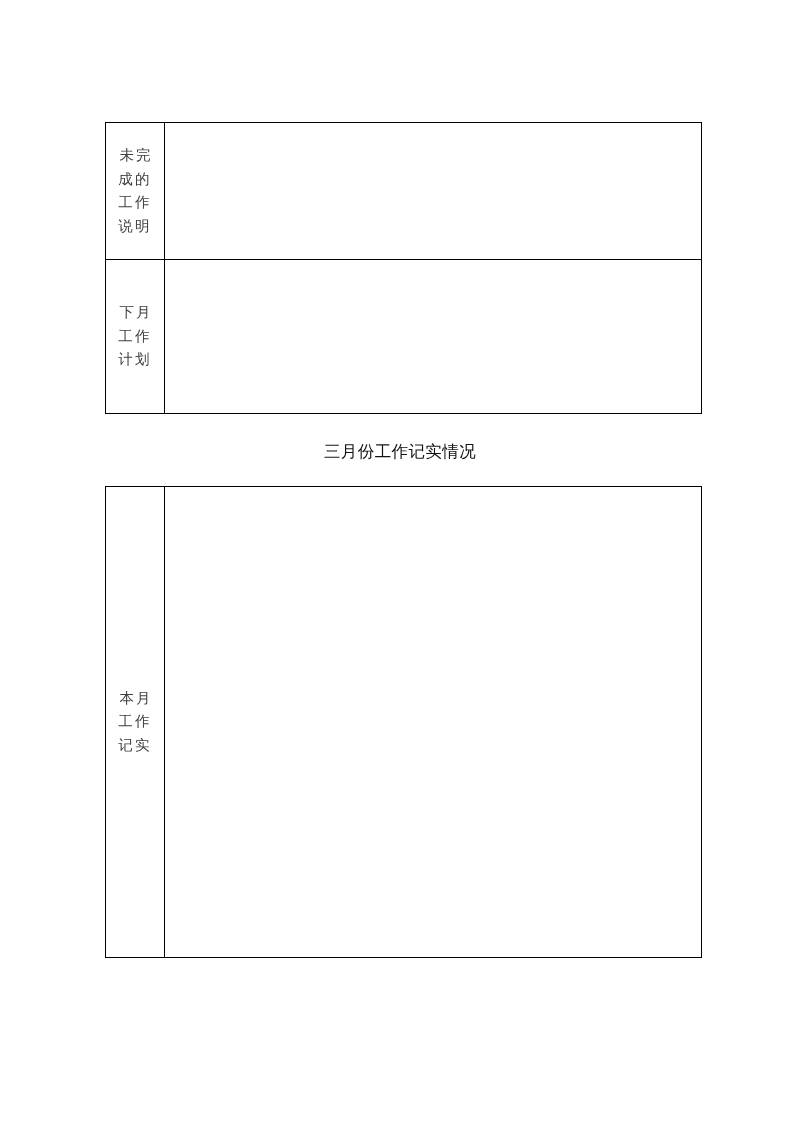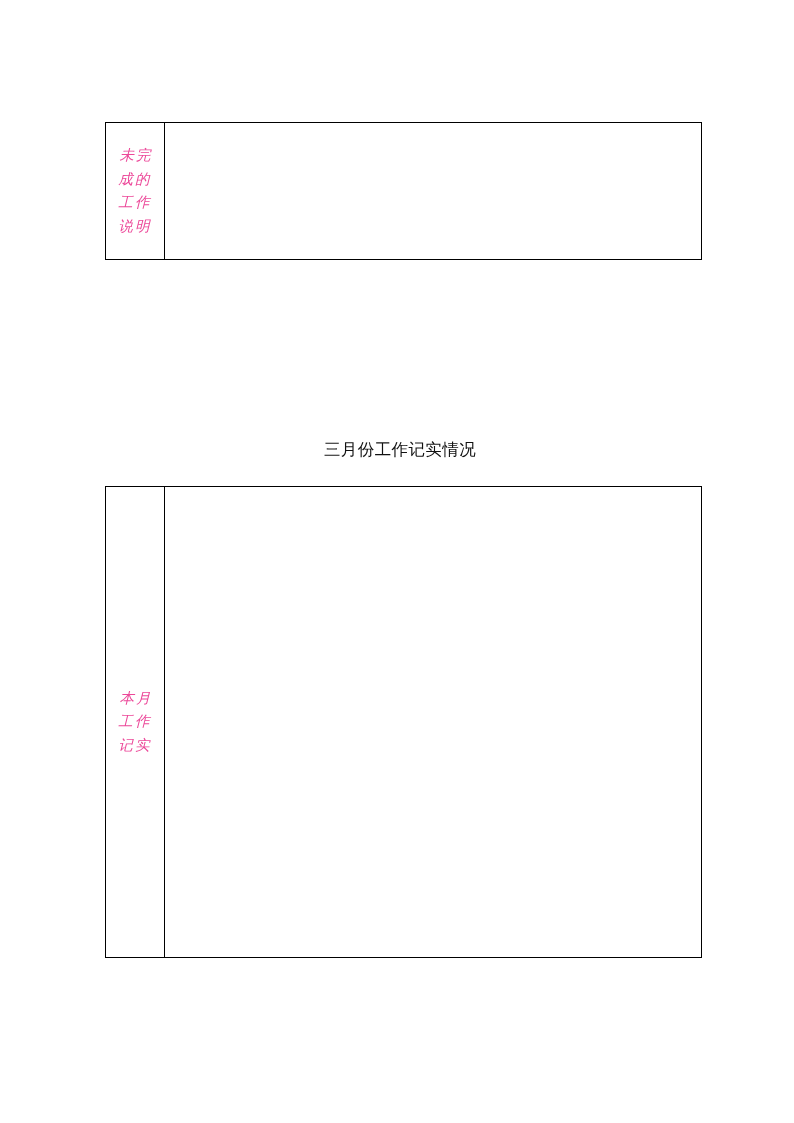--- a/index.html
+++ b/index.html
@@ -55,27 +55,26 @@
   .entry-cell {
     width: 536px;
   }
 
   
   .vlabel {
     display: block;
     font-family: "Liberation Serif", "DejaVu Serif", serif;
     font-size: 14.5px;
     line-height: 23.5px;
-    color: #ec4899;
+    color: #404040;
     text-align: center;
     letter-spacing: 2.2px;
     text-indent: 2.2px;
     white-space: pre;
     font-weight: 400;
-    font-style: italic;
   }
 
   
   .float-text {
     position: absolute;
     white-space: pre;
     color: #000000;
   }
 
   #filled-by {
@@ -91,21 +90,21 @@
     color: #3a3a3a;
     padding-left: 70px;
     box-sizing: border-box;
   }
 
   #section-title {
     left: 0;
     top: 440px;
     width: 794px;
     text-align: center;
-    font-family: Liberation Mono, monospace;
+    font-family: Liberation Sans, sans-serif;
     font-size: 16.5px;
     line-height: 22px;
     letter-spacing: 0.4px;
     color: #111111;
     padding-left: 6px;
     box-sizing: border-box;
   }
 </style>
 </head>
 <body>
@@ -113,20 +112,30 @@
 <div class="page">
 
   <table class="form-table" id="table-top">
     <tbody>
       <tr>
         <td class="label-cell" style="height:136px;">
           <span class="vlabel">未完
 成的
 工作
 说明</span>
+        </td>
+        <td class="entry-cell">
+          <span class="vlabel" style="text-align:left;"></span>
+        </td>
+      </tr>
+      <tr>
+        <td class="label-cell" style="height:153px;">
+          <span class="vlabel">下月
+工作
+计划</span>
         </td>
         <td class="entry-cell">
           <span class="vlabel" style="text-align:left;"></span>
         </td>
       </tr>
     </tbody>
   </table>
 
 
   <div class="float-text" id="section-title">三月份工作记实情况</div>

